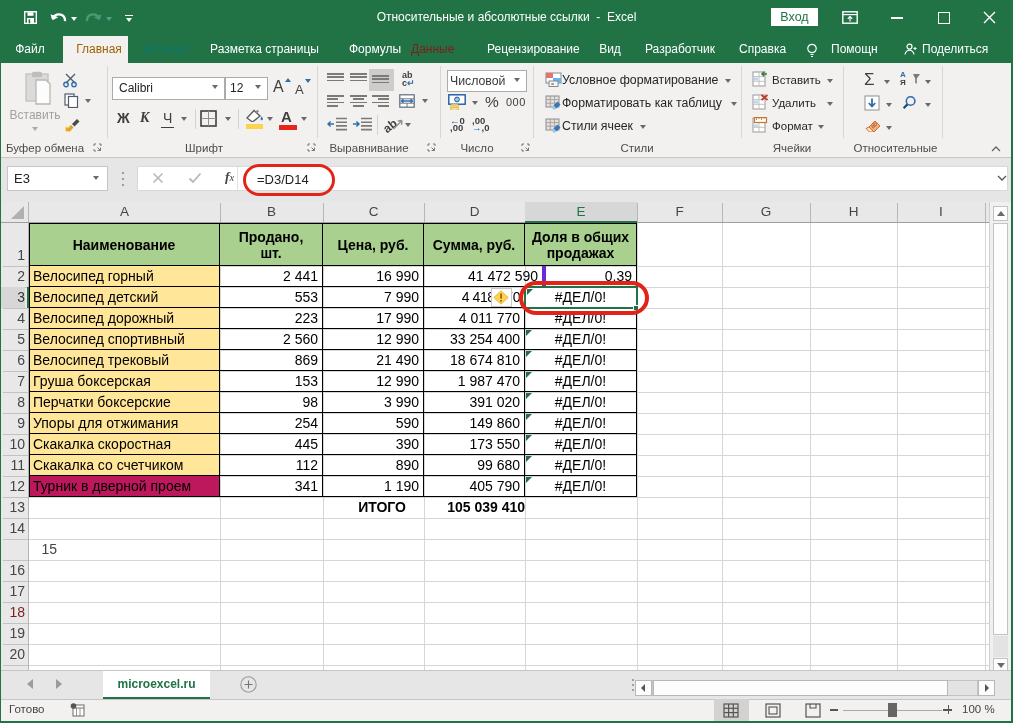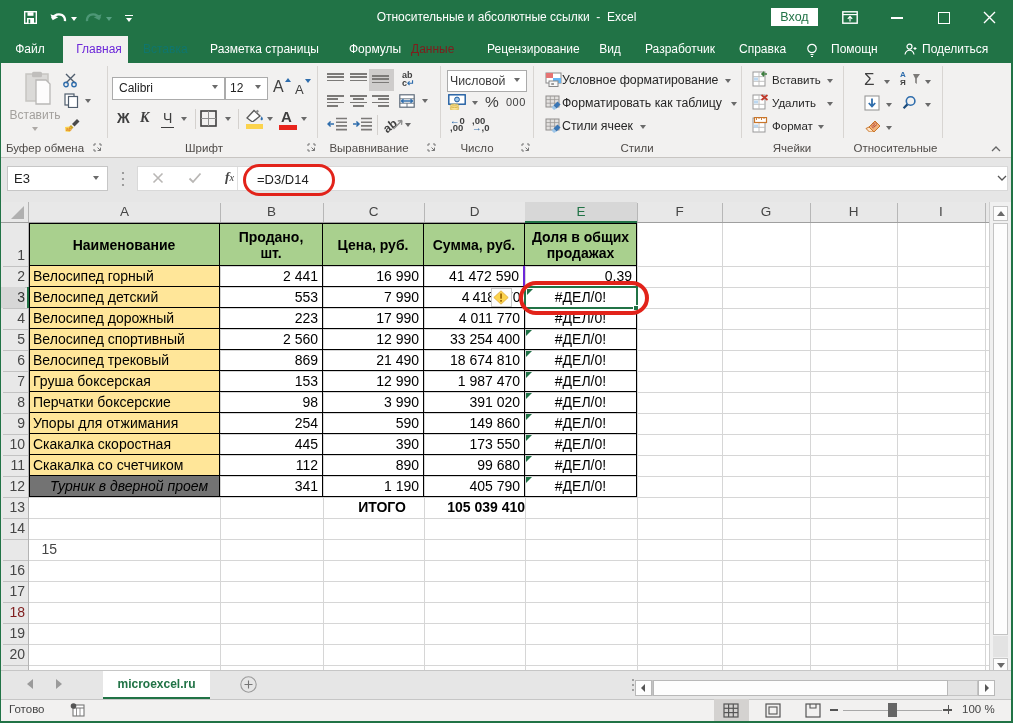--- a/index.html
+++ b/index.html
@@ -45,21 +45,21 @@
 <path d="M8 5.5 L8 10.5 M5.8 7.8 L8 5.3 L10.2 7.8" fill="none" stroke="#fff" stroke-width="1.2"></path>
 </svg>
 <div class="abs" style="left:891px;top:17px;width:12px;height:1.6px;background:#fff;"></div>
 <div class="abs" style="left:938px;top:12px;width:10px;height:10px;border:1.4px solid #fff;"></div>
 <svg class="abs" style="left:983px;top:11px;" width="13" height="13" viewBox="0 0 13 13">
 <path d="M1 1 L12 12 M12 1 L1 12" stroke="#fff" stroke-width="1.4"></path>
 </svg>
 <div class="abs" style="left:0;top:36px;width:1013px;height:27px;background:#217346;"></div>
 <div class="abs" style="left:63px;top:36px;width:65px;height:27px;background:#f2f1f0;"></div>
 <div class="tabtxt" style="left:14px;width:32px;color:#fff;">Файл</div>
-<div class="tabtxt" style="left:63px;width:72px;color:#6d28d9;">Главная</div>
+<div class="tabtxt" style="left:63px;width:72px;color:#a16207;">Главная</div>
 <div class="tabtxt" style="left:143px;width:42px;color:#0f766e;">Вставка</div>
 <div class="tabtxt" style="left:208px;width:113px;color:#fff;">Разметка страницы</div>
 <div class="tabtxt" style="left:349px;width:44px;color:#fff;">Формулы</div>
 <div class="tabtxt" style="left:411px;width:39px;color:#7f1d1d;">Данные</div>
 <div class="tabtxt" style="left:487px;width:91px;color:#fff;">Рецензирование</div>
 <div class="tabtxt" style="left:598px;width:24px;color:#fff;">Вид</div>
 <div class="tabtxt" style="left:645px;width:70px;color:#fff;">Разработчик</div>
 <div class="tabtxt" style="left:739px;width:47px;color:#fff;">Справка</div>
 <svg class="abs" style="left:806px;top:43px;" width="12" height="15" viewBox="0 0 12 15">
 <circle cx="6" cy="5.5" r="4.2" fill="none" stroke="#fff" stroke-width="1.2"></circle>
@@ -427,21 +427,21 @@
 <div class="abs" style="left:29px;top:665px;width:960px;height:1px;background:#d6d6d6;"></div>
 <div class="abs" style="left:29px;top:223px;width:608px;height:43px;background:#a9d08e;border:1px solid #000;box-sizing:border-box;"></div>
 <div class="abs" style="left:29px;top:223px;width:191px;height:43px;border-right:1px solid #000;box-sizing:border-box;display:flex;align-items:center;justify-content:center;text-align:center;font-size:14px;font-weight:bold;color:#000;line-height:16px;">Наименование</div>
 <div class="abs" style="left:220px;top:223px;width:103px;height:43px;border-right:1px solid #000;box-sizing:border-box;display:flex;align-items:center;justify-content:center;text-align:center;font-size:14px;font-weight:bold;color:#000;line-height:16px;">Продано,<br>шт.</div>
 <div class="abs" style="left:323px;top:223px;width:101px;height:43px;border-right:1px solid #000;box-sizing:border-box;display:flex;align-items:center;justify-content:center;text-align:center;font-size:14px;font-weight:bold;color:#000;line-height:16px;">Цена, руб.</div>
 <div class="abs" style="left:424px;top:223px;width:101px;height:43px;border-right:1px solid #000;box-sizing:border-box;display:flex;align-items:center;justify-content:center;text-align:center;font-size:14px;font-weight:bold;color:#000;line-height:16px;">Сумма, руб.</div>
 <div class="abs" style="left:525px;top:223px;width:112px;height:43px;border-right:1px solid #000;box-sizing:border-box;display:flex;align-items:center;justify-content:center;text-align:center;font-size:14px;font-weight:bold;color:#000;line-height:16px;">Доля в общих<br>продажах</div>
 <div class="cell" style="left:29px;top:266px;width:191px;height:21px;background:#ffe699;border:1px solid #000;border-top:none;box-sizing:border-box;padding-left:3px;">Велосипед горный</div>
 <div class="cell num" style="left:220px;top:266px;width:103px;height:21px;border-right:1px solid #000;border-bottom:1px solid #000;box-sizing:border-box;">2 441</div>
 <div class="cell num" style="left:323px;top:266px;width:101px;height:21px;border-right:1px solid #000;border-bottom:1px solid #000;box-sizing:border-box;">16 990</div>
-<div class="cell num" style="left:424px;top:266px;width:101px;height:21px;border-right:2px solid #6d28d9;border-bottom:1px solid #000;box-sizing:border-box;">41 472 590</div>
+<div class="cell num" style="left:424px;top:266px;width:122px;height:21px;border-right:4px solid #6d28d9;border-bottom:1px solid #000;box-sizing:border-box;">41 472 590</div>
 <div class="cell" style="left:525px;top:266px;width:112px;height:21px;border-right:1px solid #000;border-bottom:1px solid #000;box-sizing:border-box;text-align:right;padding-right:4px;">0,39</div>
 <div class="cell" style="left:29px;top:287px;width:191px;height:21px;background:#ffe699;border:1px solid #000;border-top:none;box-sizing:border-box;padding-left:3px;">Велосипед детский</div>
 <div class="cell num" style="left:220px;top:287px;width:103px;height:21px;border-right:1px solid #000;border-bottom:1px solid #000;box-sizing:border-box;">553</div>
 <div class="cell num" style="left:323px;top:287px;width:101px;height:21px;border-right:1px solid #000;border-bottom:1px solid #000;box-sizing:border-box;">7 990</div>
 <div class="cell num" style="left:424px;top:287px;width:101px;height:21px;border-right:1px solid #000;border-bottom:1px solid #000;box-sizing:border-box;letter-spacing:-0.45px;">4 418 470</div>
 <div class="cell" style="left:525px;top:287px;width:112px;height:21px;border-right:1px solid #000;border-bottom:1px solid #000;box-sizing:border-box;text-align:center;">#ДЕЛ/0!</div>
 <div class="cell" style="left:29px;top:308px;width:191px;height:21px;background:#ffe699;border:1px solid #000;border-top:none;box-sizing:border-box;padding-left:3px;">Велосипед дорожный</div>
 <div class="cell num" style="left:220px;top:308px;width:103px;height:21px;border-right:1px solid #000;border-bottom:1px solid #000;box-sizing:border-box;">223</div>
 <div class="cell num" style="left:323px;top:308px;width:101px;height:21px;border-right:1px solid #000;border-bottom:1px solid #000;box-sizing:border-box;">17 990</div>
 <div class="cell num" style="left:424px;top:308px;width:101px;height:21px;border-right:1px solid #000;border-bottom:1px solid #000;box-sizing:border-box;">4 011 770</div>
@@ -481,21 +481,21 @@
 <div class="cell num" style="left:323px;top:434px;width:101px;height:21px;border-right:1px solid #000;border-bottom:1px solid #000;box-sizing:border-box;">390</div>
 <div class="cell num" style="left:424px;top:434px;width:101px;height:21px;border-right:1px solid #000;border-bottom:1px solid #000;box-sizing:border-box;">173 550</div>
 <div class="cell" style="left:525px;top:434px;width:112px;height:21px;border-right:1px solid #000;border-bottom:1px solid #000;box-sizing:border-box;text-align:center;">#ДЕЛ/0!</div>
 <div class="tri" style="left:526px;top:435px;"></div>
 <div class="cell" style="left:29px;top:455px;width:191px;height:21px;background:#ffe699;border:1px solid #000;border-top:none;box-sizing:border-box;padding-left:3px;">Скакалка со счетчиком</div>
 <div class="cell num" style="left:220px;top:455px;width:103px;height:21px;border-right:1px solid #000;border-bottom:1px solid #000;box-sizing:border-box;">112</div>
 <div class="cell num" style="left:323px;top:455px;width:101px;height:21px;border-right:1px solid #000;border-bottom:1px solid #000;box-sizing:border-box;">890</div>
 <div class="cell num" style="left:424px;top:455px;width:101px;height:21px;border-right:1px solid #000;border-bottom:1px solid #000;box-sizing:border-box;">99 680</div>
 <div class="cell" style="left:525px;top:455px;width:112px;height:21px;border-right:1px solid #000;border-bottom:1px solid #000;box-sizing:border-box;text-align:center;">#ДЕЛ/0!</div>
 <div class="tri" style="left:526px;top:456px;"></div>
-<div class="cell" style="left:29px;top:476px;width:191px;height:21px;background:#737373;border:1px solid #000;border-top:none;box-sizing:border-box;padding-left:20px;font-style:italic;">Турник в дверной проем</div>
+<div class="cell" style="left:29px;top:476px;width:191px;height:21px;background:#be185d;border:1px solid #000;border-top:none;box-sizing:border-box;padding-left:3px;">Турник в дверной проем</div>
 <div class="cell num" style="left:220px;top:476px;width:103px;height:21px;border-right:1px solid #000;border-bottom:1px solid #000;box-sizing:border-box;">341</div>
 <div class="cell num" style="left:323px;top:476px;width:101px;height:21px;border-right:1px solid #000;border-bottom:1px solid #000;box-sizing:border-box;">1 190</div>
 <div class="cell num" style="left:424px;top:476px;width:101px;height:21px;border-right:1px solid #000;border-bottom:1px solid #000;box-sizing:border-box;">405 790</div>
 <div class="cell" style="left:525px;top:476px;width:112px;height:21px;border-right:1px solid #000;border-bottom:1px solid #000;box-sizing:border-box;text-align:center;">#ДЕЛ/0!</div>
 <div class="tri" style="left:526px;top:477px;"></div>
 <div class="cell num" style="left:305px;top:497px;width:101px;height:21px;font-weight:bold;">ИТОГО</div>
 <div class="cell num" style="left:424px;top:497px;width:101px;height:21px;font-weight:bold;">105 039 410</div>
 <div class="abs" style="left:491px;top:288px;width:21px;height:19px;background:#fdfdfd;border:1px solid #c8c8c8;box-sizing:border-box;"></div>
 <svg class="abs" style="left:493px;top:290px;" width="16" height="15" viewBox="0 0 16 15">
 <path d="M8 0.8 L15.2 7.5 L8 14.2 L0.8 7.5 Z" fill="#fbd34d" stroke="#e2a93b" stroke-width="0.8"></path>

